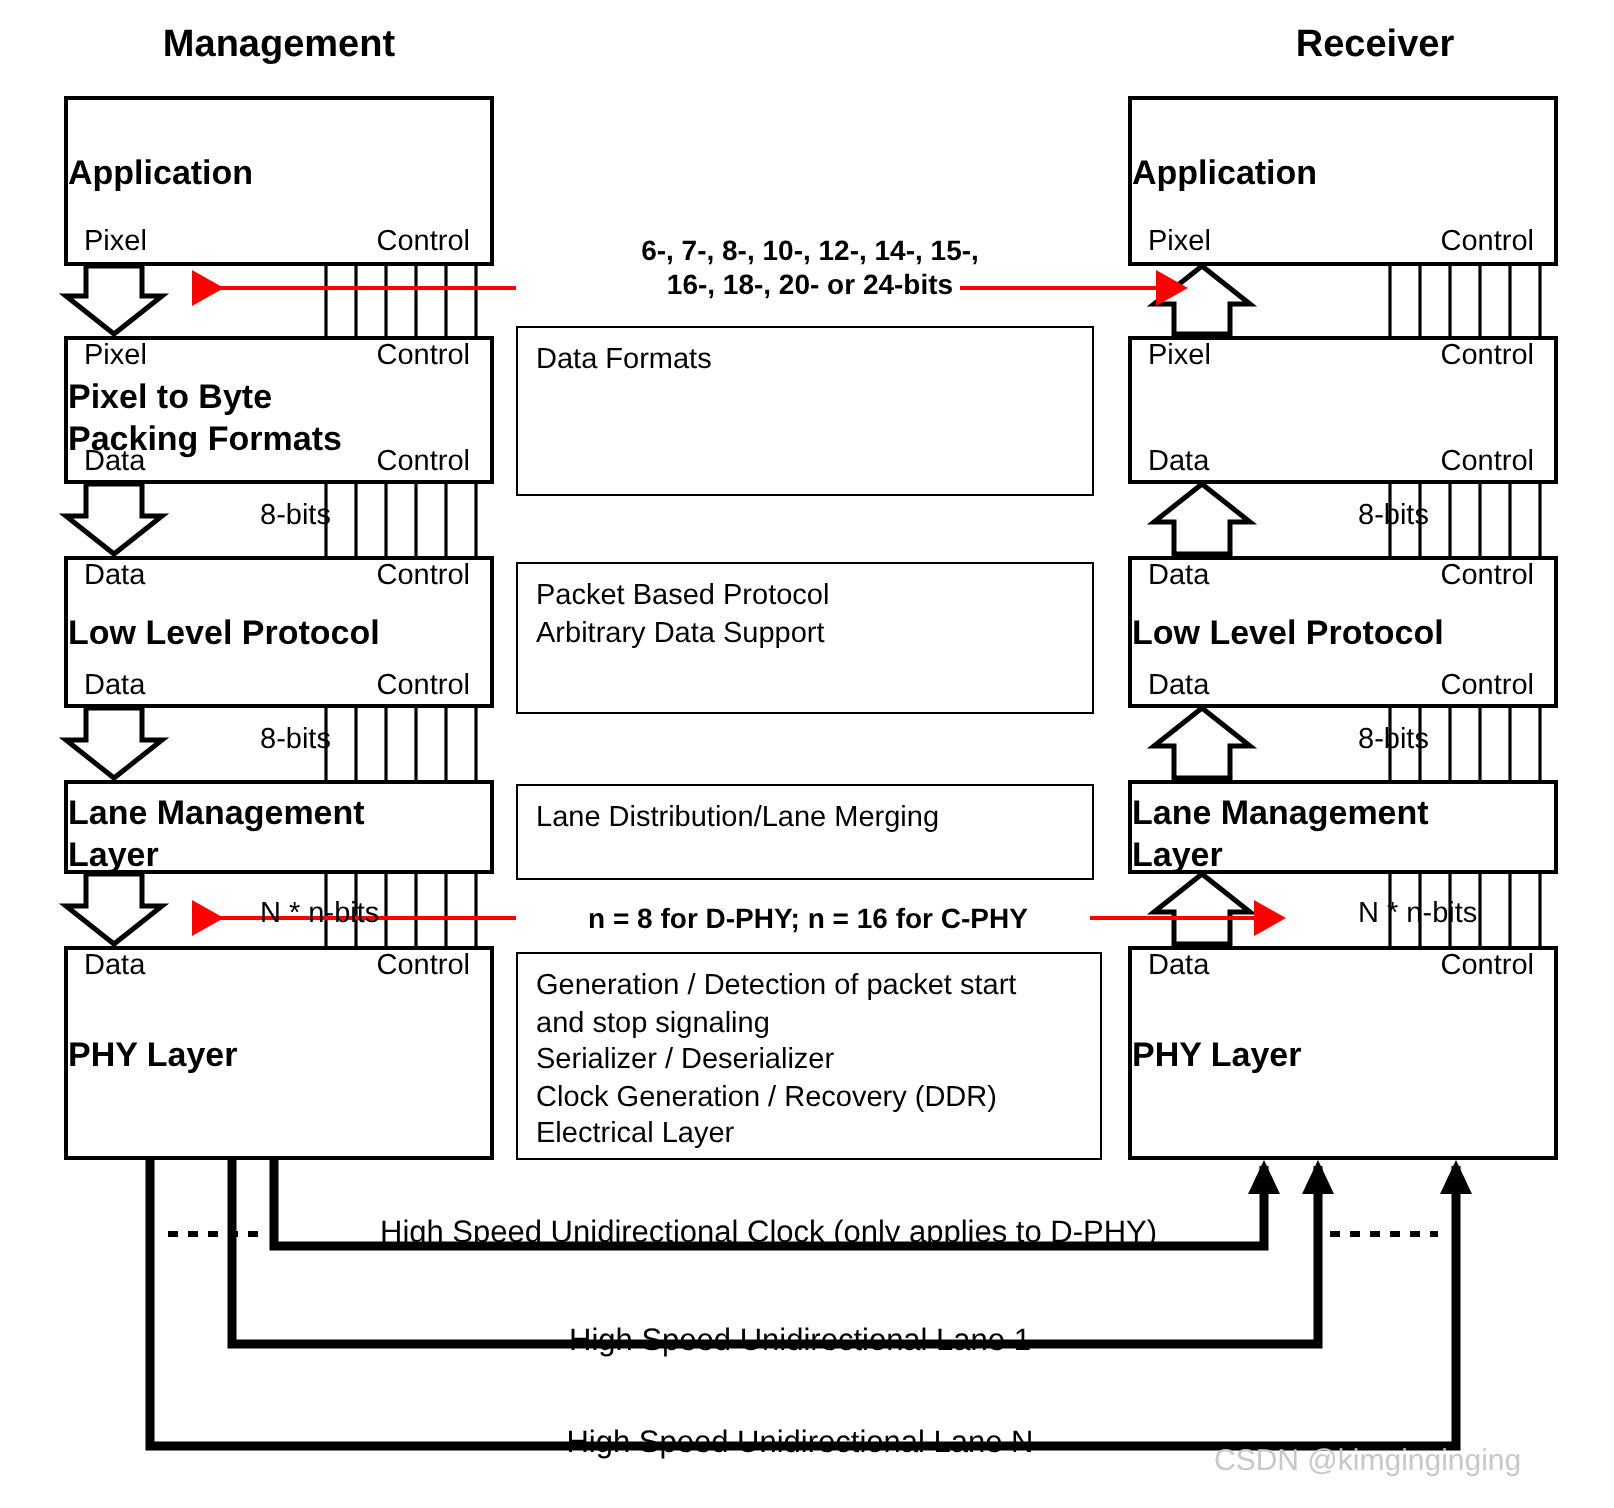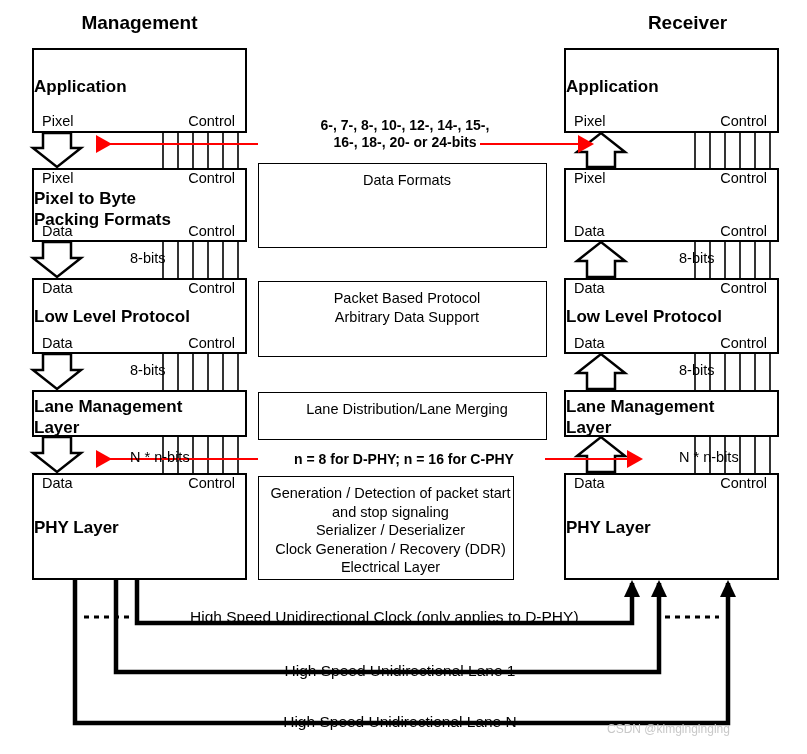--- a/index.html
+++ b/index.html
@@ -3,28 +3,28 @@
 <meta charset="utf-8">
 <style>
   html,body{margin:0;padding:0;background:#fff;}
   body{width:807px;height:754px;position:relative;overflow:hidden;
        font-family:"Liberation Sans","DejaVu Sans",sans-serif;color:#000;}
   #stage{position:absolute;left:0;top:0;width:807px;height:754px;}
   svg{position:absolute;left:0;top:0;}
   .ttl{position:absolute;font-weight:bold;font-size:19px;text-align:center;}
   .box{position:absolute;border:2.5px solid #000;background:#fff;box-sizing:border-box;}
   .dbox{position:absolute;border:1.6px solid #000;background:#fff;box-sizing:border-box;
-        font-size:14.5px;line-height:18.5px;padding:7px 0 0 9px;text-align:center;}
+        font-size:14.5px;line-height:18.5px;padding:7px 0 0 9px;}
   .bt{position:absolute;font-weight:bold;font-size:17px;text-align:left;width:100%;
       line-height:21px;}
   .port{position:absolute;font-size:14.5px;}
   .bits{position:absolute;font-size:14.5px;margin-left:47px;}
   .redtxt{position:absolute;font-size:14px;text-align:center;line-height:17px;font-weight:bold;}
   .linklabel{position:absolute;font-size:15.5px;text-align:center;}
-  .wm{position:absolute;font-size:12px;color:#c8c8c8;}
+  .wm{position:absolute;font-size:15px;color:#c8c8c8;}
 </style>
 </head>
 <body>
 
 <div id="stage">
 
   <svg width="807" height="754">
     <defs>
       <marker id="redarrL" markerWidth="9" markerHeight="9" refX="8" refY="4.5" orient="auto">
         <path d="M8,0 L8,9 L0,4.5 z" fill="#ff0000"></path>
@@ -220,21 +220,21 @@
 
   <div class="dbox" style="left:258px;top:281px;width:289px;height:76px;">
     <span style="white-space:pre-line;">Packet Based Protocol
 Arbitrary Data Support</span>
   </div>
 
   <div class="dbox" style="left:258px;top:392px;width:289px;height:48px;">
     <span style="white-space:pre-line;">Lane Distribution/Lane Merging</span>
   </div>
 
-  <div class="dbox" style="left:258px;top:476px;width:256px;height:104px;">
+  <div class="dbox" style="left:258px;top:476px;width:293px;height:104px;">
     <span style="white-space:pre-line;">Generation / Detection of packet start
 and stop signaling
 Serializer / Deserializer
 Clock Generation / Recovery (DDR)
 Electrical Layer</span>
   </div>
 
   <div class="redtxt" style="left:280px;top:117px;width:250px;white-space:pre-line;">6-, 7-, 8-, 10-, 12-, 14-, 15-,
 16-, 18-, 20- or 24-bits</div>
   <div class="redtxt" style="left:268px;top:451px;width:272px;">n =  8  for D-PHY; n = 16 for C-PHY</div>

